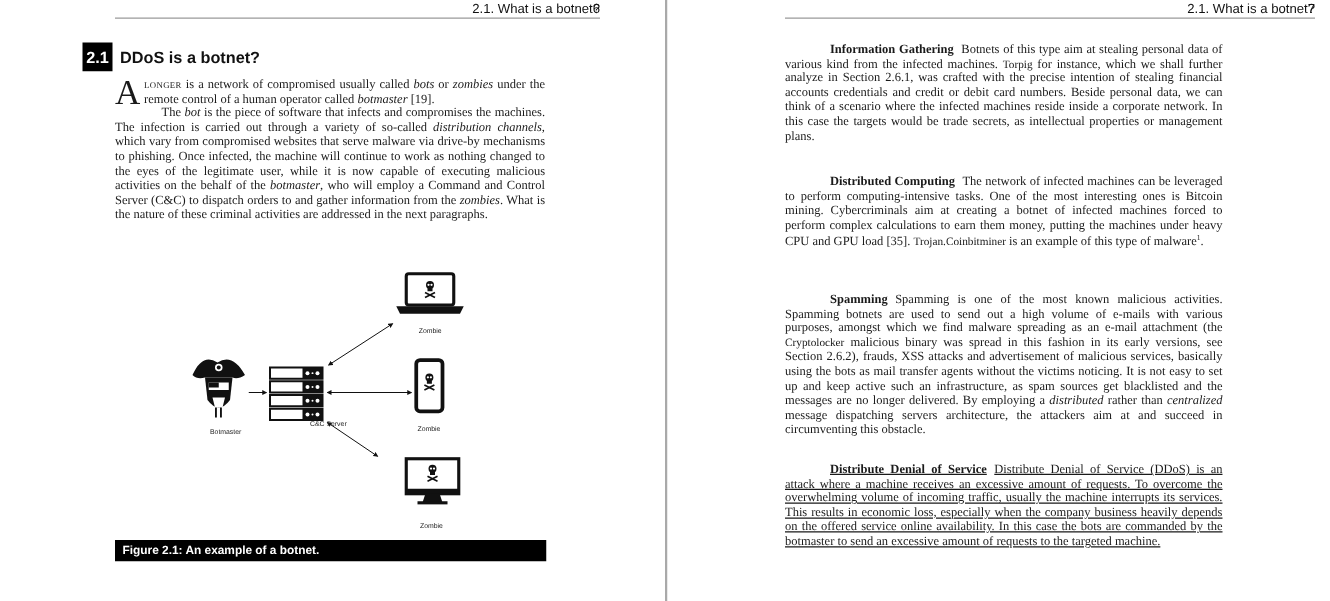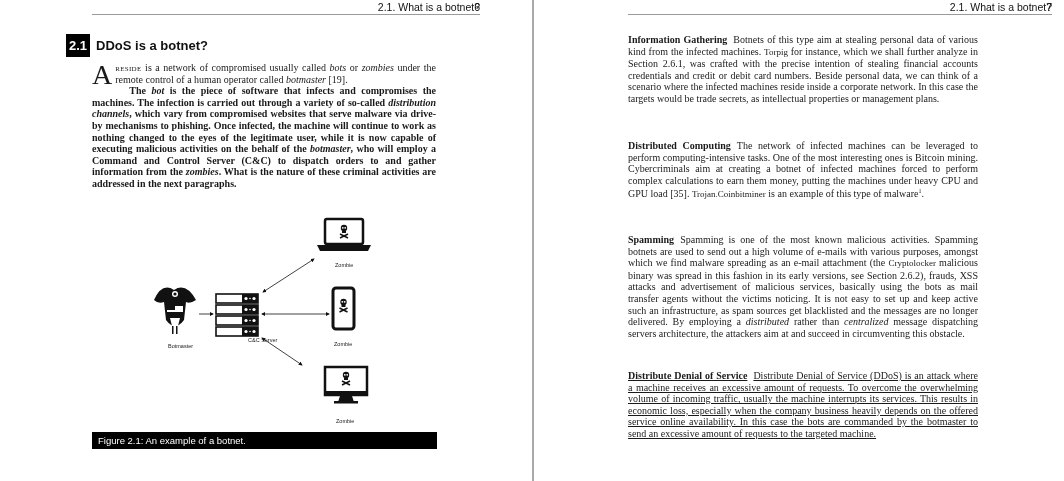--- a/index.html
+++ b/index.html
@@ -18,50 +18,50 @@
 
   .sec-title { position:absolute; left:66px; top:34px; display:flex; align-items:center;
                font-family:"Liberation Sans", sans-serif; font-weight:bold; font-size:13px; color:#111; }
   .sec-num { background:#000; color:#fff; padding:4px 3px; margin-right:6px; font-size:13px; line-height:15px; }
 
   .body-text { font-family:"Liberation Serif", serif; font-size:10px; line-height:11.6px; color:#1a1a1a;
                text-align:justify; }
   #intro { position:absolute; left:92px; top:62px; width:344px; }
   .dropcap { float:left; font-size:28px; line-height:22px; margin:2px 3px 0 0; font-family:"Liberation Serif", serif; }
   .smallcaps { font-variant:small-caps; letter-spacing:0.3px; }
-  .indent { text-indent:14px; display:block;font-weight:bold; }
+  .indent { text-indent:14px; display:block; }
   i { font-style:italic;margin-top:12px; }
   .mono { font-family:Liberation Serif, serif; font-size:9px; }
 
   
   #figure { position:absolute; left:92px; top:210px; width:345px; height:242px; }
   .fig-label { position:absolute; font-family:"Liberation Sans", sans-serif; font-size:5.5px; color:#222; }
   .caption { position:absolute; left:92px; top:432px; width:345px; height:17px; background:#000; color:#fff;
-             font-family:"Liberation Sans", sans-serif; font-weight:normal; font-size:9.5px; line-height:17px;
+             font-family:"Liberation Sans", sans-serif; font-weight:bold; font-size:9.5px; line-height:17px;
              padding-left:6px; box-sizing:border-box; }
 
   .para { position:absolute; left:94px; width:350px; }
-  .para b { font-weight:bold; margin-right:6px; }
+  .para b { font-weight:bold; margin-right:6px;margin-left:36px; }
 </style>
 </head>
 <body>
 
 <div class="page" id="page-left">
   <div class="running-head">
     <span>2.1.  What is a botnet?</span>
     <span class="num">6</span>
   </div>
 
   <div class="sec-title">
     <span class="sec-num">2.1</span>
     <span>DDoS is a botnet?</span>
   </div>
 
   <div id="intro" class="body-text">
-    <span class="dropcap">A</span><span class="smallcaps">reside</span><span> is a network of compromised usually called </span><i>bots</i><span> or </span><i>zombies</i><span> under the remote control of a human operator called </span><i>botmaster</i><span> [19].</span>
+    <span class="dropcap">A</span><span class="smallcaps">longer</span><span> is a network of compromised usually called </span><i>bots</i><span> or </span><i>zombies</i><span> under the remote control of a human operator called </span><i>botmaster</i><span> [19].</span>
     <span class="indent"><span>The </span><i>bot</i><span> is the piece of software that infects and compromises the machines. The infection is carried out through a variety of so-called </span><i>distribution channels</i><span>, which vary from compromised websites that serve malware via drive-by mechanisms to phishing. Once infected, the machine will continue to work as nothing changed to the eyes of the legitimate user, while it is now capable of executing malicious activities on the behalf of the </span><i>botmaster</i><span>, who will employ a Command and Control Server (C&amp;C) to dispatch orders to and gather information from the </span><i>zombies</i><span>. What is the nature of these criminal activities are addressed in the next paragraphs.</span></span>
   </div>
 
   <div id="figure">
     <svg width="345" height="222" viewBox="0 0 345 222">
       <defs>
         <marker id="ah" markerWidth="5" markerHeight="5" refX="4" refY="2.5" orient="auto">
           <path d="M0,0 L5,2.5 L0,5 z" fill="#111"></path>
         </marker>
         <marker id="ahs" markerWidth="5" markerHeight="5" refX="1" refY="2.5" orient="auto">

